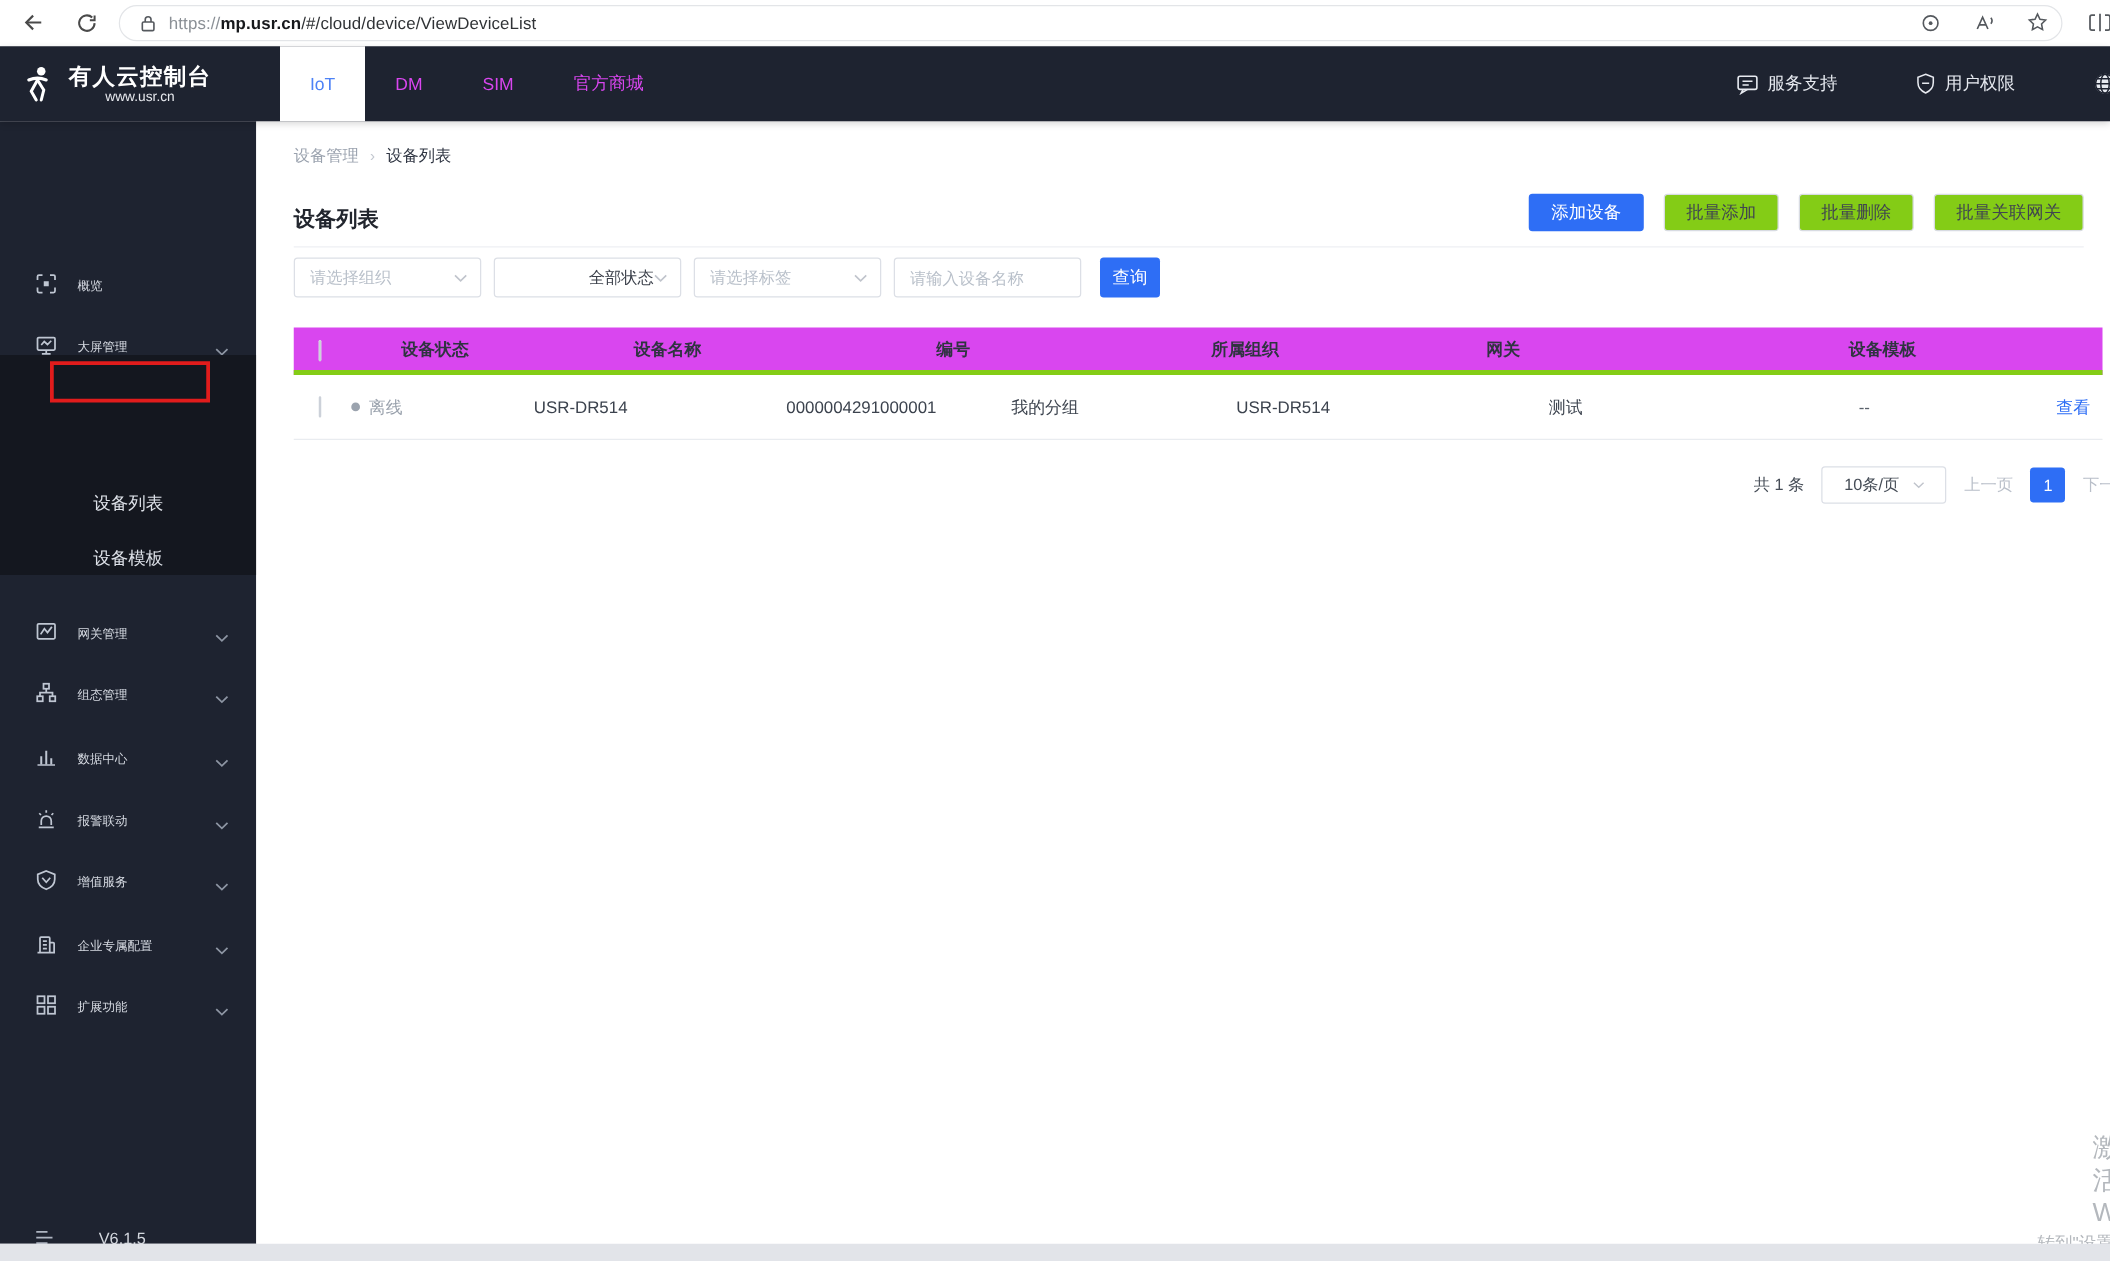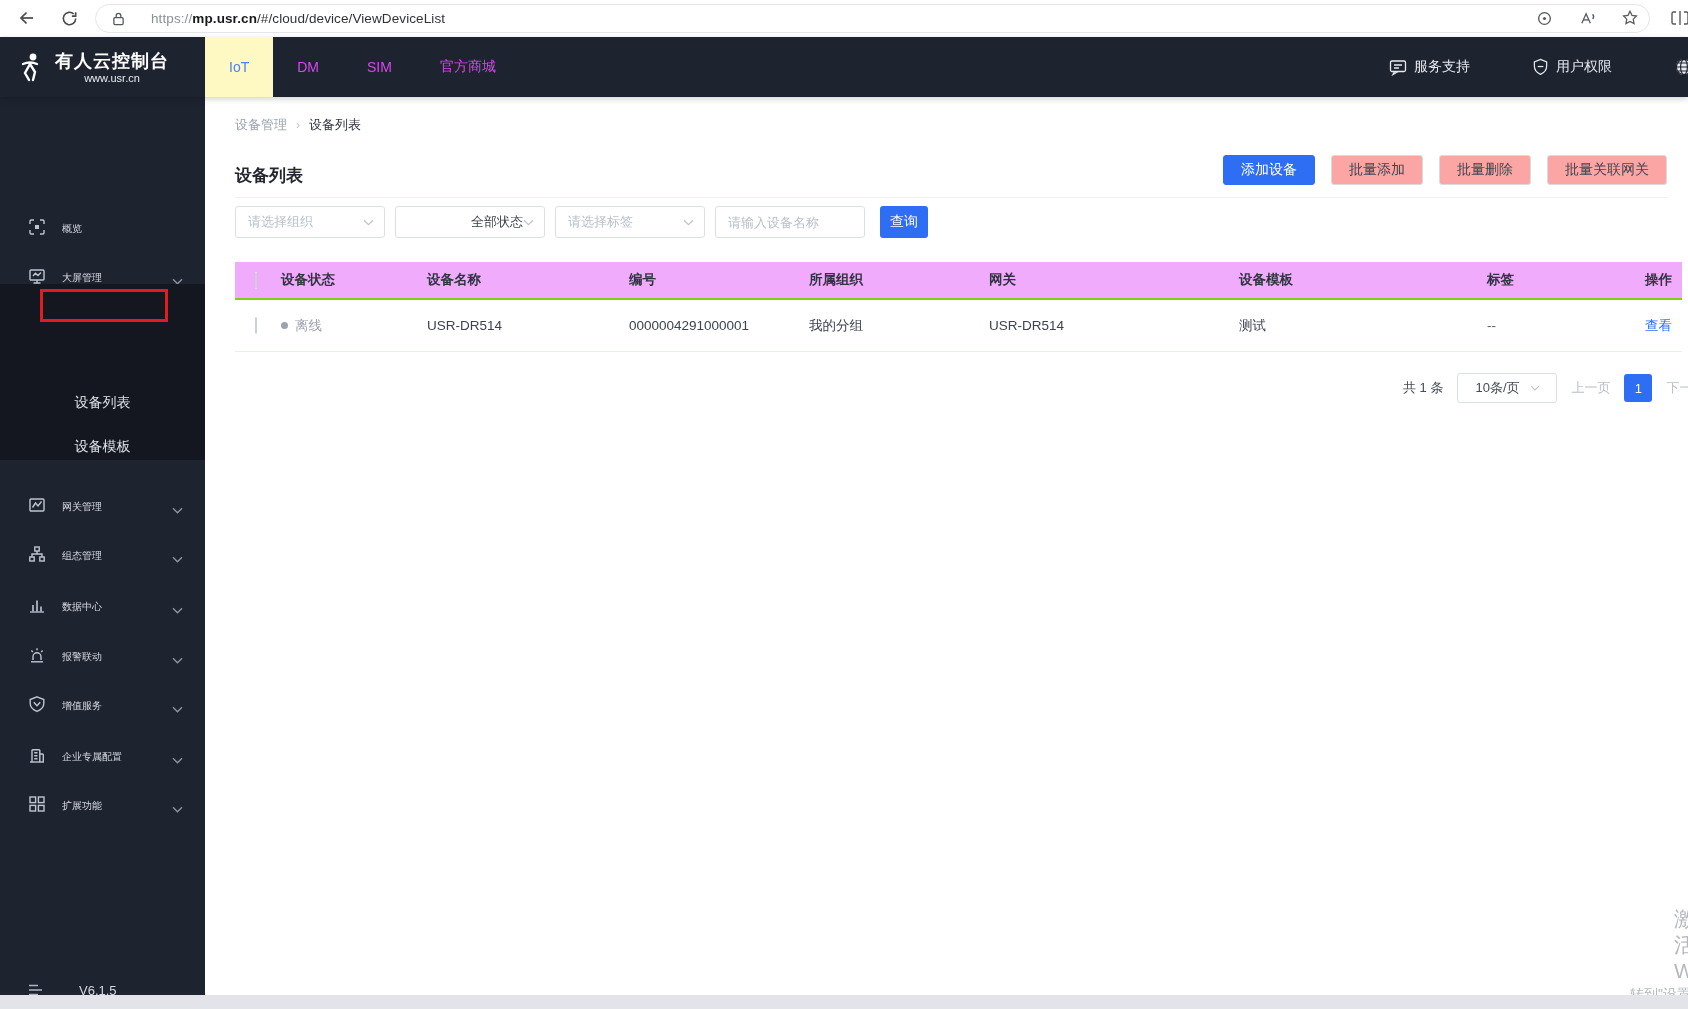--- a/index.html
+++ b/index.html
@@ -3,36 +3,36 @@
 <meta charset="utf-8">
 <style>
   * { margin:0; padding:0; box-sizing:border-box; }
   html,body { width:1688px; height:1009px; overflow:hidden; position:relative;
     font-family:"Liberation Sans","DejaVu Sans",sans-serif; background:#fff; }
   svg { display:block; }
 
   
   .browser-bar{position:absolute;left:0;top:0;width:1688px;height:37px;background:#fff;}
   .b-icon{position:absolute;top:5px;width:26px;height:26px;display:flex;align-items:center;justify-content:center;color:#4a4a4a;cursor:pointer;}
-  .url-pill{position:absolute;left:95px;top:4px;width:1555px;height:29px;border:1px solid #e3e5e8;border-radius:15px;background:#fff;display:flex;align-items:center;padding-left:16px;gap:16px;}
+  .url-pill{position:absolute;left:95px;top:4px;width:1555px;height:29px;border:1px solid #e3e5e8;border-radius:15px;background:#fff;display:flex;align-items:center;padding-left:16px;}
   .url-text{font-size:13.5px;color:#3c4043;margin-left:10px;letter-spacing:.1px;}
   .url-text .scheme{color:#8b9096;}
   .url-text .domain{color:#17191c;font-weight:bold;}
   .url-text .path{color:#303336;}
   .pill-icon{position:absolute;top:6px;width:24px;height:24px;display:flex;align-items:center;justify-content:center;color:#55595e;cursor:pointer;}
 
   
   .topnav{position:absolute;left:0;top:37px;width:1688px;height:60px;background:#1e2330;box-shadow:0 2px 6px rgba(0,0,0,.18);z-index:5;}
   .logo-block{position:absolute;left:0;top:0;width:205px;height:60px;display:flex;align-items:center;padding-left:16px;color:#fff;cursor:pointer;}
   .logo-texts{margin-left:9px;text-align:center;}
   .logo-title{font-size:18px;font-weight:bold;letter-spacing:1px;line-height:22px;}
   .logo-sub{font-size:11px;color:#e8eaef;line-height:13px;}
   .nav-tabs{position:absolute;left:205px;top:0;height:60px;display:flex;}
   .nav-tab{height:60px;display:flex;align-items:center;justify-content:center;padding:0 24px;font-size:14px;color:#d946ef;cursor:pointer;}
-  .nav-tab.active{background:#fef9c3;color:#4d82f6;}
+  .nav-tab.active{background:#ffffff;color:#4d82f6;margin-left:19px;}
   .nav-right{position:absolute;right:0;top:0;height:60px;display:flex;align-items:center;color:#e7eaf0;font-size:14px;gap:36px;}
   .nav-right .nv-item{display:flex;align-items:center;gap:7px;margin-right:26px;cursor:pointer;}
   .nav-right .globe{margin-right:-6px;cursor:pointer;}
 
   
   .sidebar{position:absolute;left:0;top:97px;width:205px;height:898px;background:#1e2330;}
   .snav{position:absolute;left:0;width:205px;height:48px;display:flex;align-items:flex-end;padding-left:28px;color:#d6dae2;font-size:10px;cursor:pointer;}
   .snav .s-ic{width:18px;height:18px;margin-right:16px;color:#bfc6d2;}
   .snav .chev{position:absolute;right:22px;color:#8d95a3;}
   .submenu{position:absolute;left:0;top:187px;width:205px;height:176px;background:#14171f;}
@@ -45,36 +45,36 @@
   .annotation-box{position:absolute;left:40px;top:289px;width:128px;height:33px;border:3px solid #e11c1c;z-index:20;pointer-events:none;}
 
   
   .main{position:absolute;left:205px;top:97px;width:1483px;height:898px;background:#fff;}
   .breadcrumb{position:absolute;left:30px;top:19px;font-size:13px;display:flex;align-items:center;gap:9px;}
   .crumb-1{color:#9aa2ae;cursor:pointer;}
   .crumb-sep{color:#c2c7cf;font-size:12px;}
   .crumb-2{color:#2f3542;}
   .page-title{position:absolute;left:30px;top:67px;font-size:17px;font-weight:bold;color:#22262e;}
   .actions{position:absolute;top:58px;right:21px;display:flex;gap:16px;}
-  .btn{height:30px;padding:0 17px;border-radius:3px;font-size:14px;display:flex;align-items:center;cursor:pointer;background:#fca5a5;border:1px solid #d8dbe2;color:#40464f;}
+  .btn{height:30px;padding:0 17px;border-radius:3px;font-size:14px;display:flex;align-items:center;cursor:pointer;background:#84cc16;border:1px solid #d8dbe2;color:#40464f;}
   .btn.primary{background:#2e6ef5;border-color:#2e6ef5;color:#fff;}
   .title-divider{position:absolute;left:30px;right:21px;top:100px;height:1px;background:#eef0f3;}
 
   .filters{position:absolute;left:30px;top:109px;display:flex;gap:10px;align-items:center;}
   .select{width:150px;height:32px;border:1px solid #dcdfe6;border-radius:3px;display:flex;align-items:center;padding:0 10px 0 12px;font-size:13px;color:#b9c0ca;cursor:pointer;background:#fff;}
   .select .sel-val{flex:1;}
   .select .sel-val.dark{color:#3c414b;text-align:right;}
   .select .caret{color:#c0c4cc;}
   .f-input{width:150px;height:32px;border:1px solid #dcdfe6;border-radius:3px;padding:0 12px;font-size:13px;color:#1d4ed8;outline:none;}
   .f-input::placeholder{color:#b9c0ca;}
   .btn-search{margin-left:5px;width:48px;height:32px;background:#2e6ef5;border:none;border-radius:3px;color:#fff;font-size:14px;cursor:pointer;}
 
   .table{position:absolute;left:30px;top:165px;width:1447px;}
   .t-grid{display:grid;grid-template-columns:46px 146px 202px 180px 180px 250px 248px 150px 1fr;align-items:center;}
-  .t-head{height:38px;background:#f0abfc;border-bottom:2px solid #84cc16;font-weight:bold;font-size:13.5px;color:#2f3440;}
+  .t-head{height:38px;background:#d946ef;border-bottom:4px solid #84cc16;font-weight:bold;font-size:13.5px;color:#2f3440;gap:40px;}
   .t-row{height:52px;border-bottom:1px solid #e9ecf0;font-size:13.5px;color:#3c434e;}
   .cb{width:14px;height:14px;border:1px solid #ccd1d9;border-radius:2px;background:#fff;margin-left:20px;cursor:pointer;}
   .status-cell{display:flex;align-items:center;gap:7px;color:#99a1ac;}
   .dot{width:7px;height:7px;border-radius:50%;background:#9ba3ae;}
   .link{color:#2e6ef5;cursor:pointer;}
   .tag-cell{color:#5a616b;}
   .op-cell{padding-left:8px;}
 
   .pagination{position:absolute;left:1198px;top:276px;height:30px;display:flex;align-items:center;gap:14px;font-size:13px;color:#454c56;white-space:nowrap;}
   .page-size{width:100px;height:30px;border:1px solid #dcdfe6;border-radius:3px;display:flex;align-items:center;justify-content:center;gap:10px;color:#454c56;cursor:pointer;}

